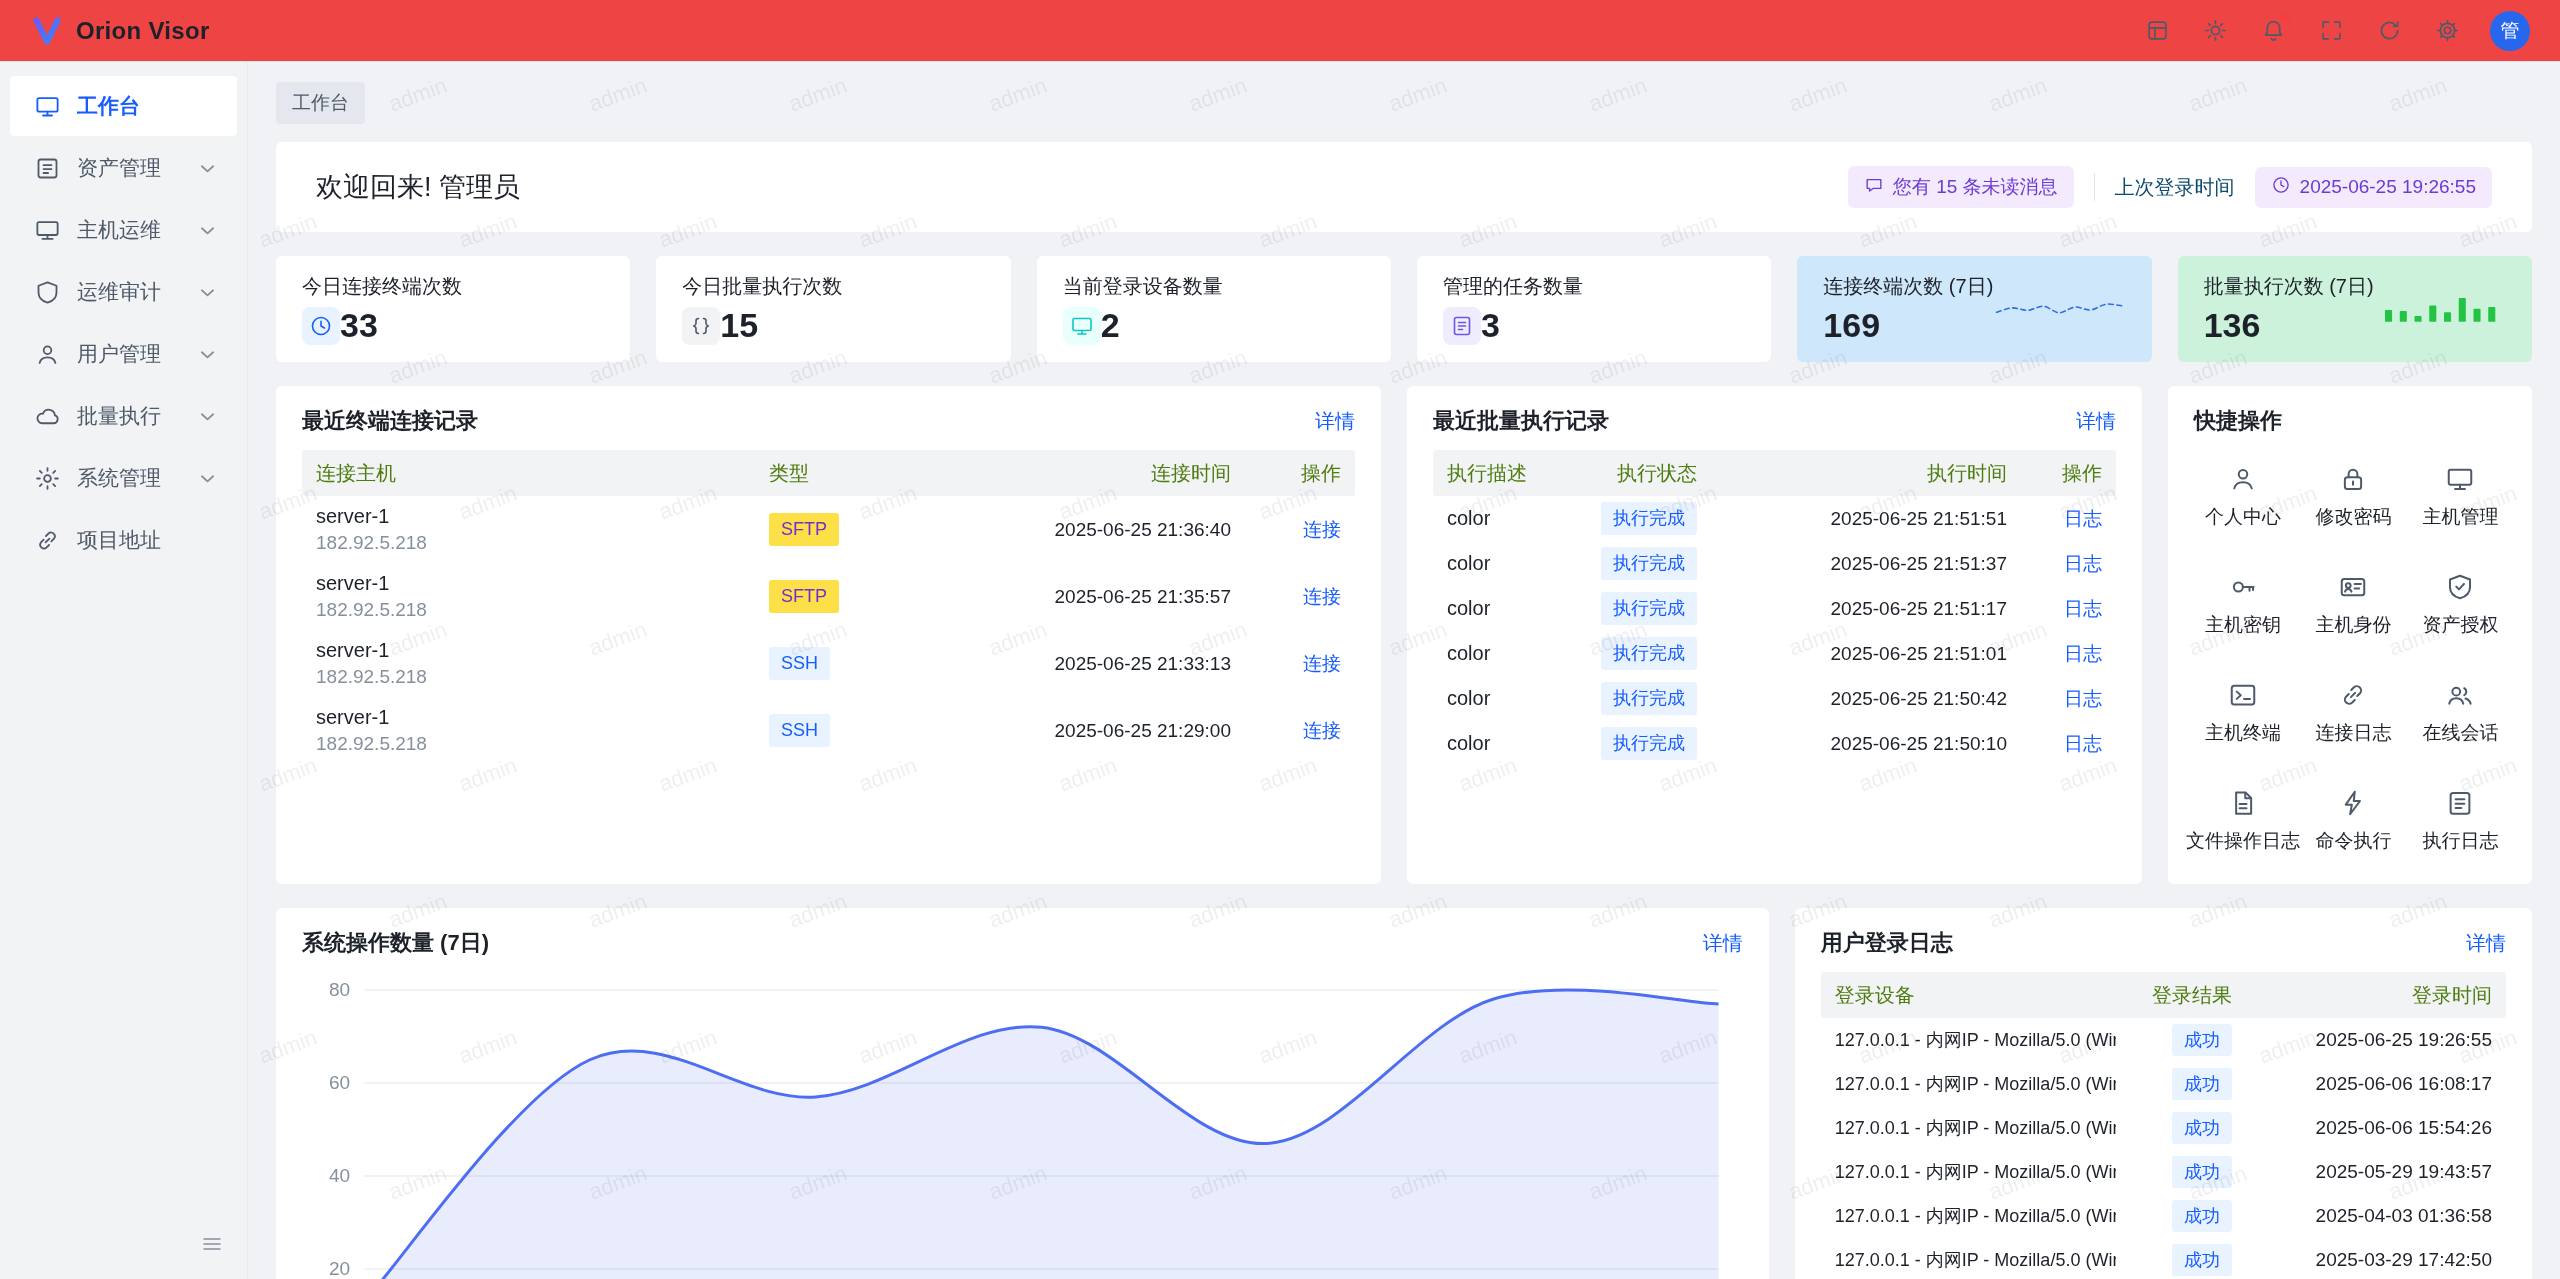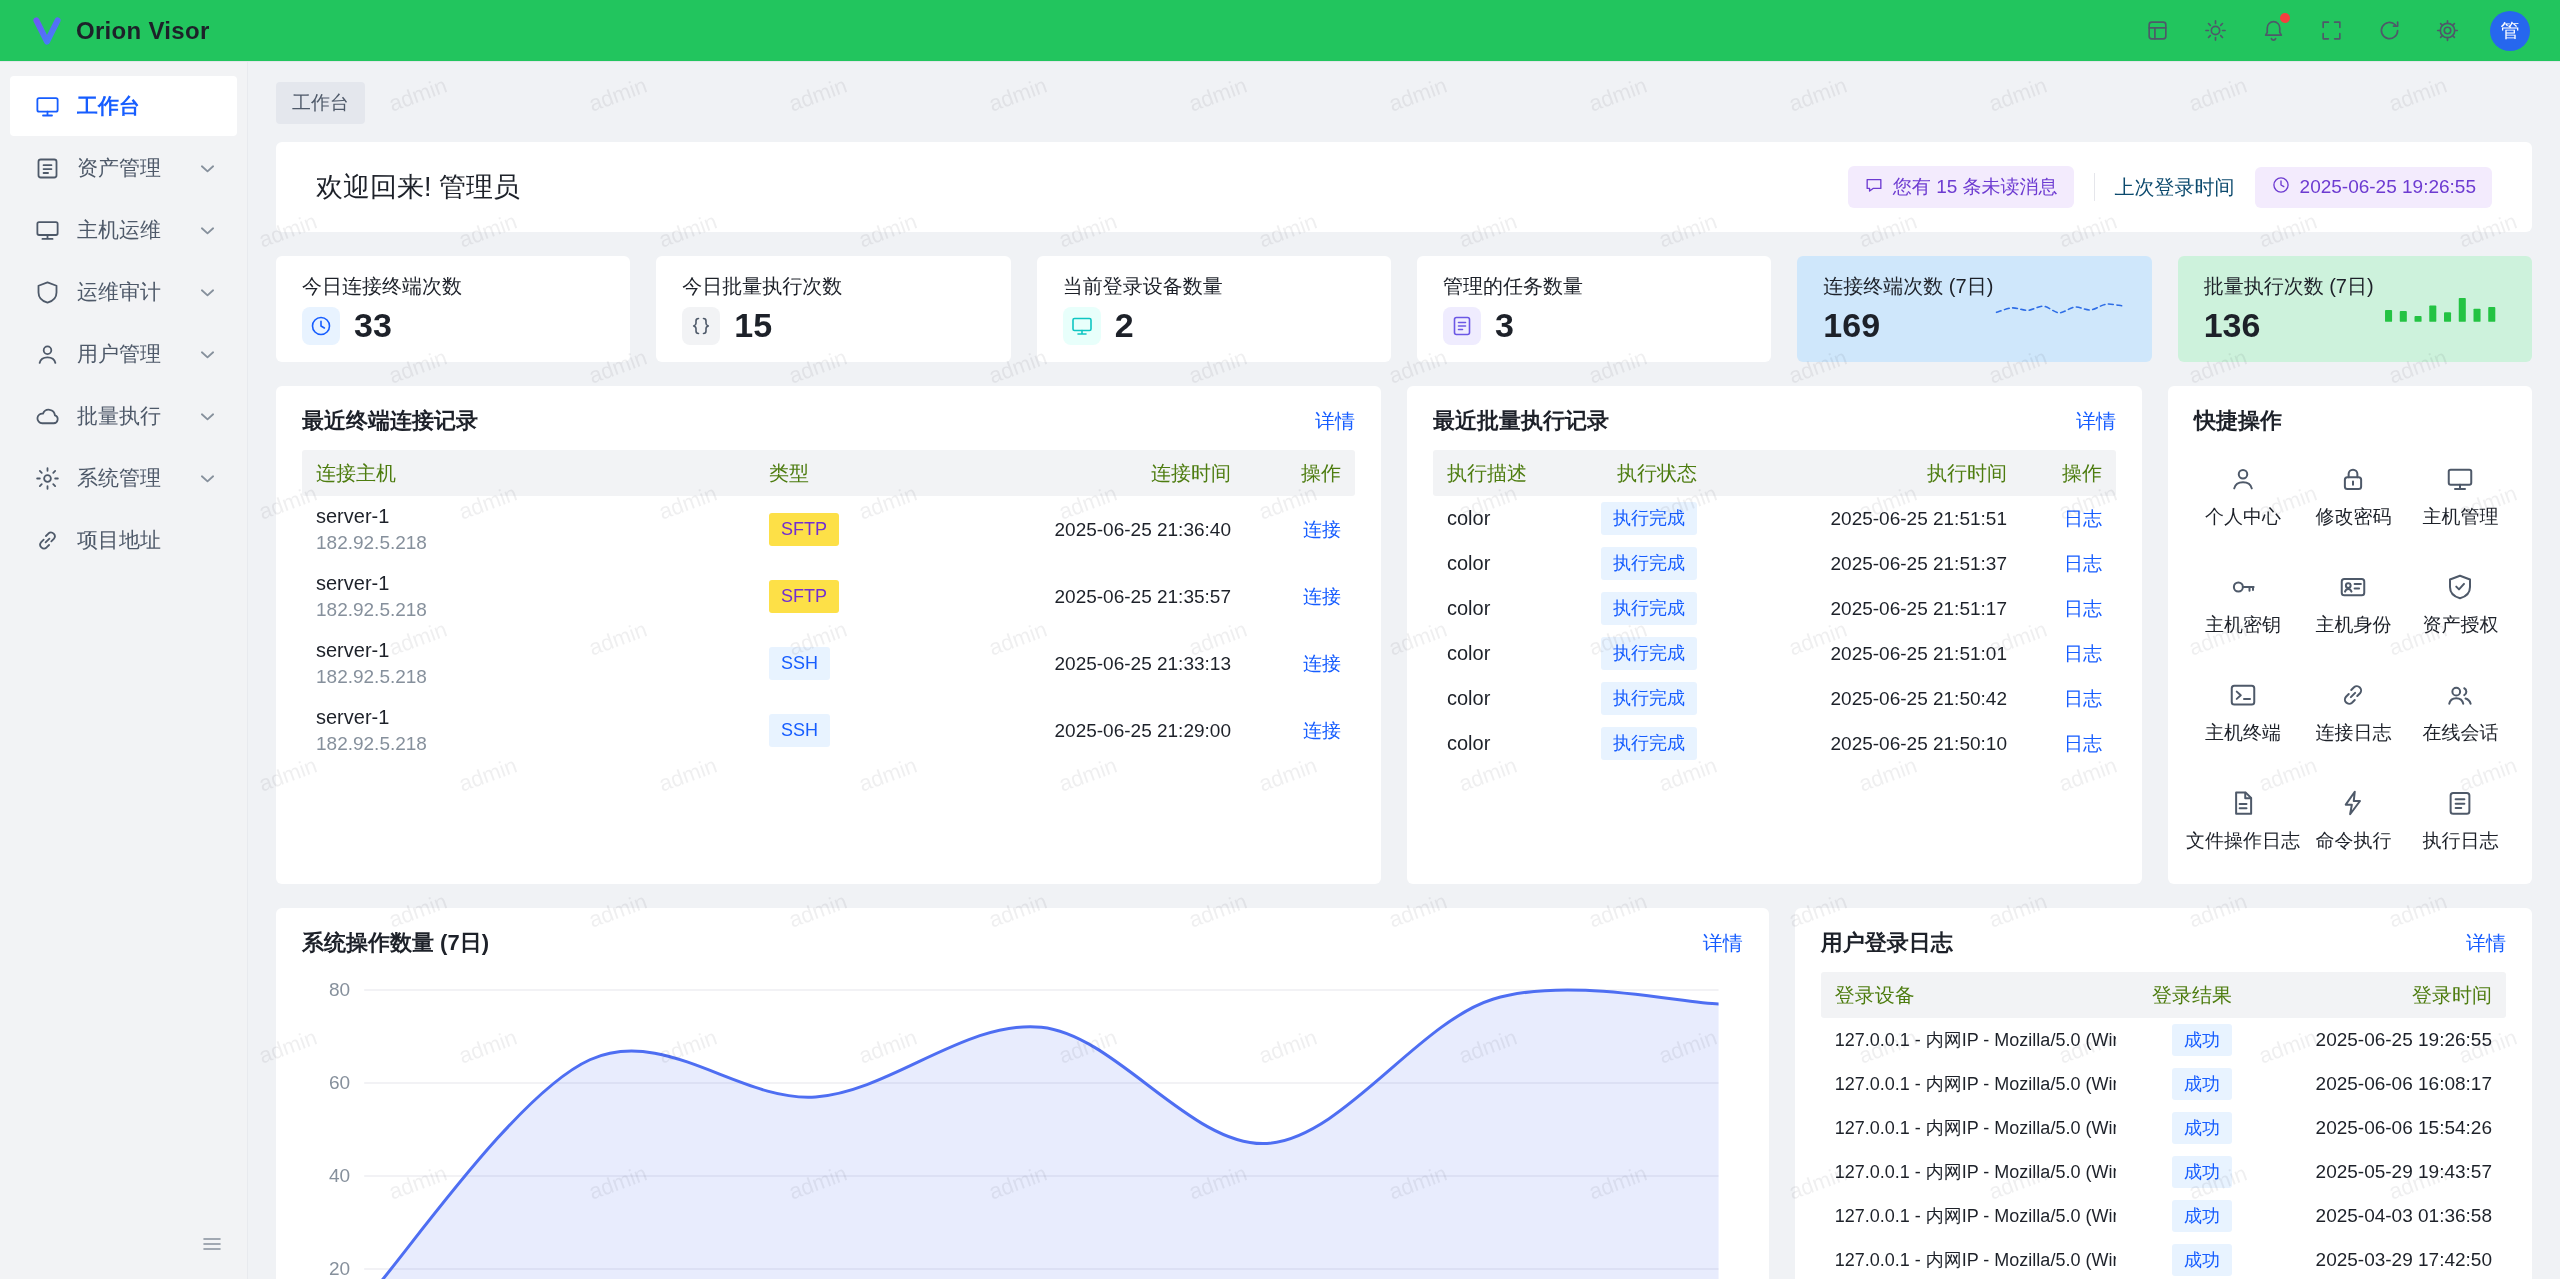--- a/index.html
+++ b/index.html
@@ -1,21 +1,21 @@
 <!DOCTYPE html>
 <html lang="zh"><head>
 <meta charset="utf-8">
 <style>
   *{box-sizing:border-box;margin:0;padding:0}
   html,body{width:2560px;height:1279px;overflow:hidden}
   body{font-family:"Liberation Sans","DejaVu Sans",sans-serif;background:#f0f2f5;color:#1d2129}
   svg.icn{fill:none;stroke:currentColor;stroke-width:1.6;stroke-linecap:round;stroke-linejoin:round;width:26px;height:26px;flex:none}
 
   
-  .topbar{height:62px;background:#22c55e;border-bottom:1px solid #e5e6eb;display:flex;align-items:center;justify-content:space-between;padding:1px 30px;position:relative;z-index:40}
+  .topbar{height:62px;background:#ef4444;border-bottom:1px solid #e5e6eb;display:flex;align-items:center;justify-content:space-between;padding:1px 30px;position:relative;z-index:40}
   .logo{display:flex;align-items:center;gap:12px}
   .logo-name{font-size:24px;font-weight:700;color:#1d2129;letter-spacing:.3px}
   .topbar-right{display:flex;align-items:center;gap:8px}
   .tb-icons{display:flex;align-items:center;gap:12px}
   .tb-btn{width:46px;height:46px;border:none;background:transparent;border-radius:50%;display:flex;align-items:center;justify-content:center;color:#4e5969;cursor:pointer;position:relative}
   .tb-btn svg.icn{width:25px;height:25px}
   .badge-dot{position:absolute;top:5px;right:6px;width:10px;height:10px;border-radius:50%;background:#f53f3f}
   .avatar{width:40px;height:40px;margin-left:12px;border-radius:50%;background:#2667ee;color:#fff;font-size:19px;display:flex;align-items:center;justify-content:center;cursor:pointer}
 
   
@@ -42,21 +42,21 @@
   .welcome-right{display:flex;align-items:center;gap:20px}
   .pill-purple{display:inline-flex;align-items:center;gap:9px;background:#f3ebfd;color:#6d3bd1;padding:8px 16px;border-radius:6px;font-size:19px;cursor:default}
   .pill-purple svg.icn{width:20px;height:20px}
   .vsep{width:1px;height:28px;background:#e5e6eb}
   .last-login-label{font-size:20px;color:#0c4a6e}
 
   
   .stats-row{display:flex;gap:26px;margin-bottom:24px}
   .stat-card{flex:1;background:#fff;border-radius:6px;padding:17px 26px;height:106px;display:flex;flex-direction:column;justify-content:space-between}
   .stat-label{font-size:20px;font-weight:500;color:#1d2129;white-space:nowrap}
-  .stat-value-row{display:flex;align-items:center;gap:14px}
+  .stat-value-row{display:flex;align-items:center;}
   .stat-ico{width:38px;height:38px;border-radius:8px;display:flex;align-items:center;justify-content:center}
   .stat-ico svg.icn{width:24px;height:24px}
   .stat-num{font-size:34px;font-weight:600;color:#1d2129}
   .stat-card.colored{flex-direction:row;align-items:center;justify-content:space-between}
   .stat-col{display:flex;flex-direction:column;justify-content:space-between;height:100%}
   .spark{width:46%;height:68px}
 
   
   .mid-row{display:flex;gap:26px;margin-bottom:24px;align-items:stretch}
   .bottom-row{display:flex;gap:26px;align-items:stretch}

